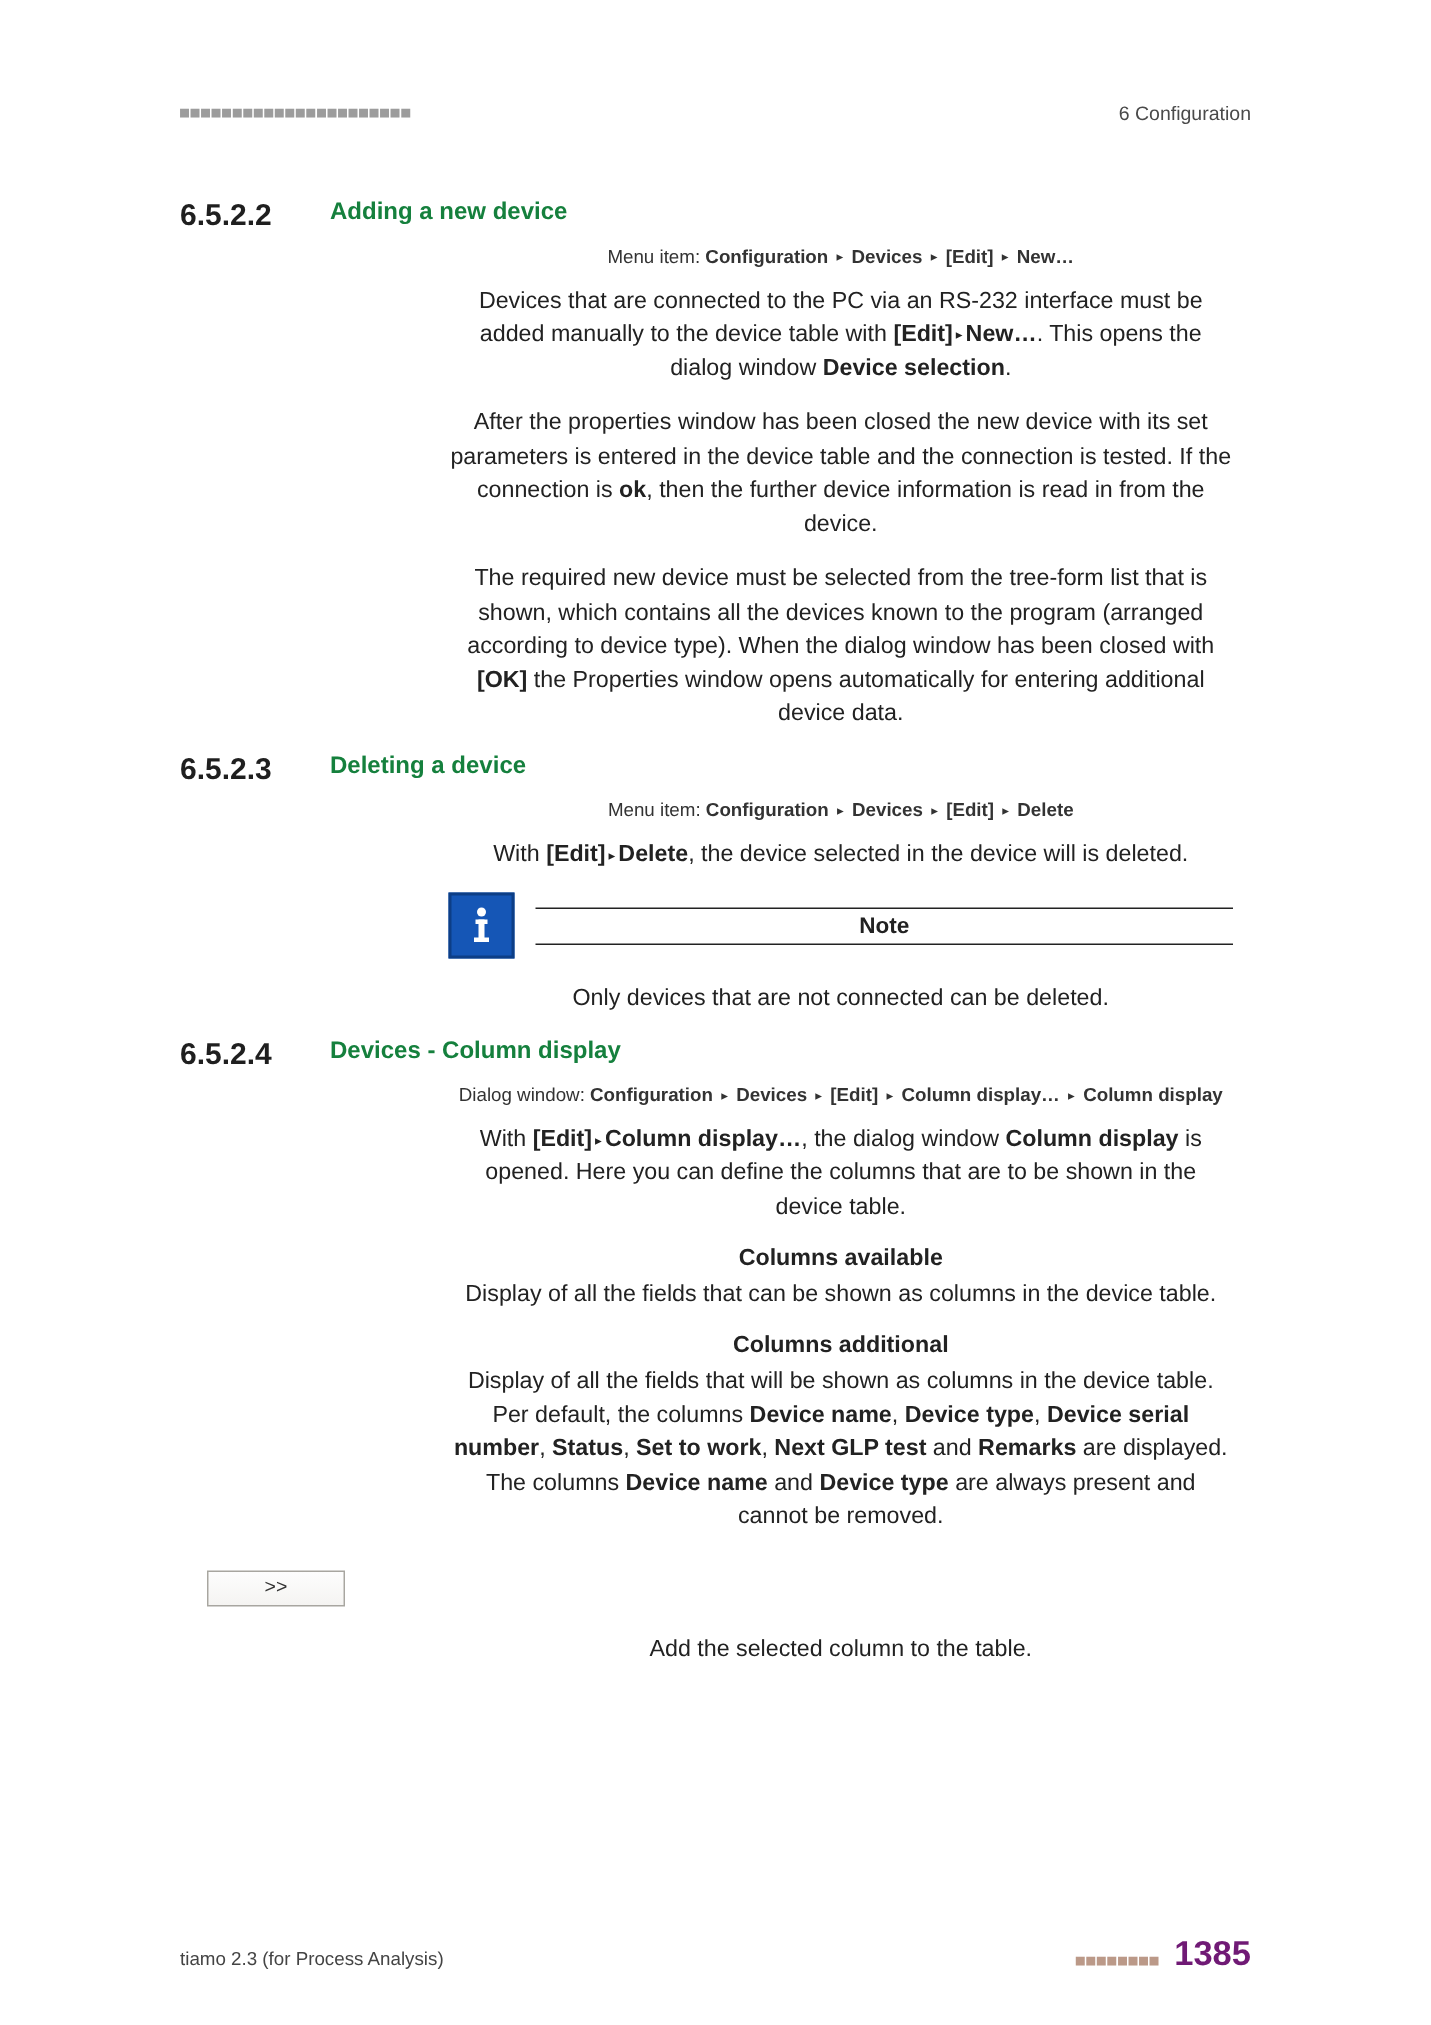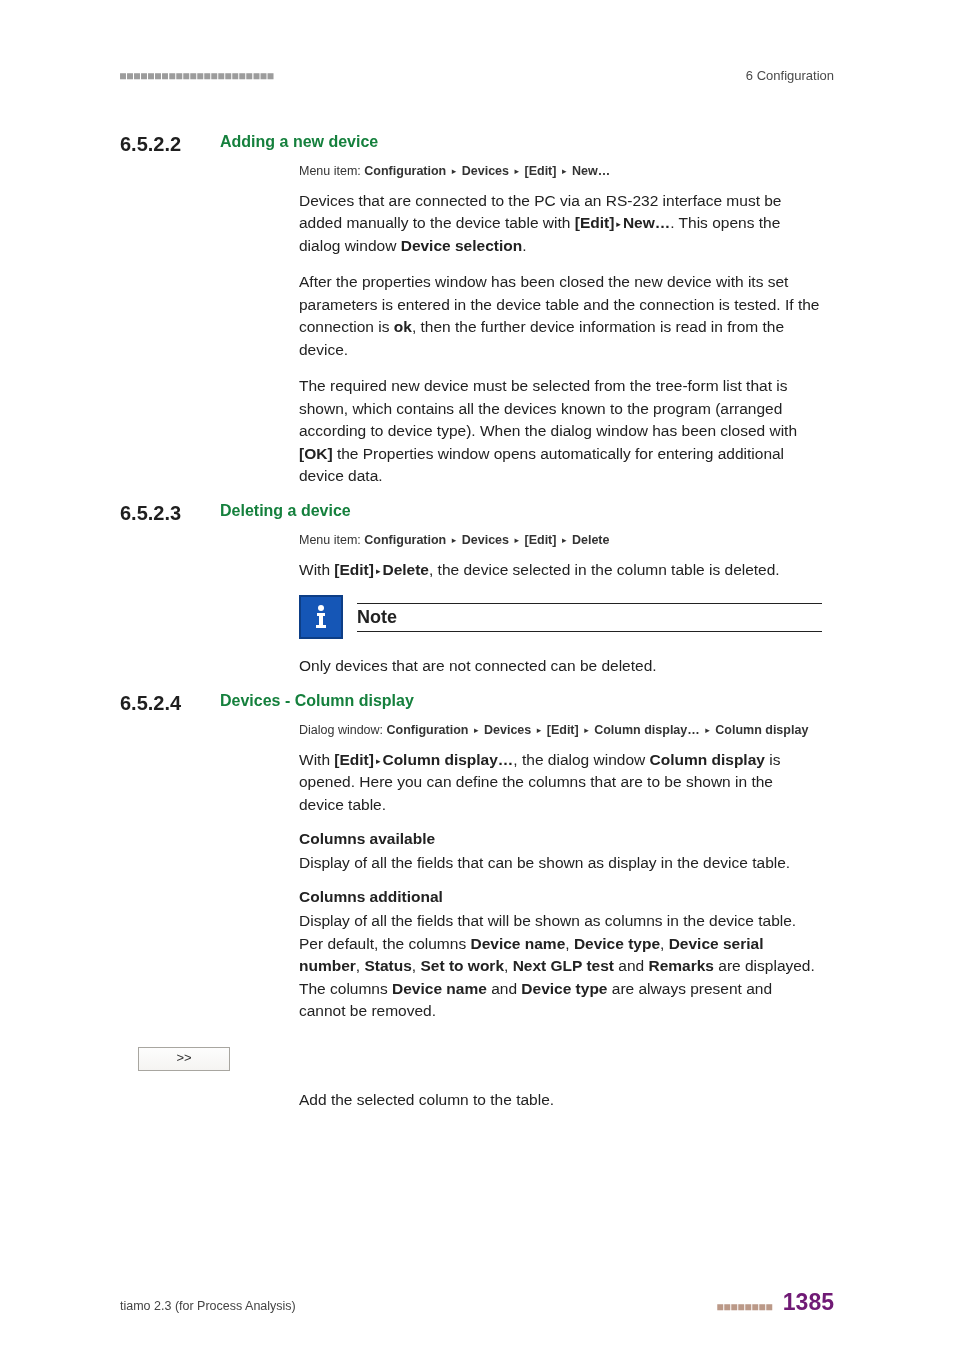--- a/index.html
+++ b/index.html
@@ -45,20 +45,21 @@
     color: #1f1f1f;
   }
   .sec-title {
     font-weight: 700;
     font-size: 16px;
     color: #15803d;
   }
   .content {
     margin-left: 179px;
     margin-right: 12px;
+    text-align: center;
   }
   .menu-line {
     font-size: 12.5px;
     color: #333;
     margin: 8px 0 12px 0;
   }
   .menu-line .pre {
     font-weight: 400;
   }
   .menu-line .b {
@@ -92,21 +93,21 @@
     display: flex;
     align-items: center;
     justify-content: center;
   }
   .note-icon svg { display: block; }
   .note-title-wrap {
     flex: 1;
   }
   .note-title {
     font-weight: 700;
-    font-size: 18px;
+    font-size: 15px;
     border-top: 1.5px solid #222;
     border-bottom: 1.5px solid #222;
     padding: 3px 0;
   }
   .subhead {
     font-weight: 700;
     font-size: 15.5px;
     margin: 8px 0 4px 0;
   }
   .btn {
@@ -174,21 +175,21 @@
     <div class="menu-line">
       <span class="pre">Menu item: </span>
       <span class="b">Configuration</span>
       <span class="tri">▸</span>
       <span class="b">Devices</span>
       <span class="tri">▸</span>
       <span class="b">[Edit]</span>
       <span class="tri">▸</span>
       <span class="b">Delete</span>
     </div>
-    <p class="para"><span>With </span><span class="b">[Edit]</span><span class="tri">▸</span><span class="b">Delete</span><span>, the device selected in the column table is deleted.</span></p>
+    <p class="para"><span>With </span><span class="b">[Edit]</span><span class="tri">▸</span><span class="b">Delete</span><span>, the device selected in the device will is deleted.</span></p>
 
     <div class="note-box">
       <div class="note-header">
         <div class="note-icon">
           <svg width="22" height="26" viewBox="0 0 22 26">
             <circle cx="11" cy="4" r="3" fill="#fff"></circle>
             <rect x="7" y="9" width="8" height="3" fill="#fff"></rect>
             <rect x="9" y="9" width="4" height="13" fill="#fff"></rect>
             <rect x="6" y="21" width="10" height="3" fill="#fff"></rect>
           </svg>
@@ -214,21 +215,21 @@
       <span class="tri">▸</span>
       <span class="b">[Edit]</span>
       <span class="tri">▸</span>
       <span class="b">Column display…</span>
       <span class="tri">▸</span>
       <span class="b">Column display</span>
     </div>
     <p class="para"><span>With </span><span class="b">[Edit]</span><span class="tri">▸</span><span class="b">Column display…</span><span>, the dialog window </span><span class="b">Column display</span><span> is opened. Here you can define the columns that are to be shown in the device table.</span></p>
 
     <div class="subhead">Columns available</div>
-    <p class="para"><span>Display of all the fields that can be shown as display in the device table.</span></p>
+    <p class="para"><span>Display of all the fields that can be shown as columns in the device table.</span></p>
 
     <div class="subhead">Columns additional</div>
     <p class="para"><span>Display of all the fields that will be shown as columns in the device table. Per default, the columns </span><span class="b">Device name</span><span>, </span><span class="b">Device type</span><span>, </span><span class="b">Device serial number</span><span>, </span><span class="b">Status</span><span>, </span><span class="b">Set to work</span><span>, </span><span class="b">Next GLP test</span><span> and </span><span class="b">Remarks</span><span> are displayed. The columns </span><span class="b">Device name</span><span> and </span><span class="b">Device type</span><span> are always present and cannot be removed.</span></p>
   </div>
 
   <div>
     <span class="btn">&gt;&gt;</span>
   </div>
   <div class="content" style="margin-top:18px;">
     <p class="para">Add the selected column to the table.</p>

